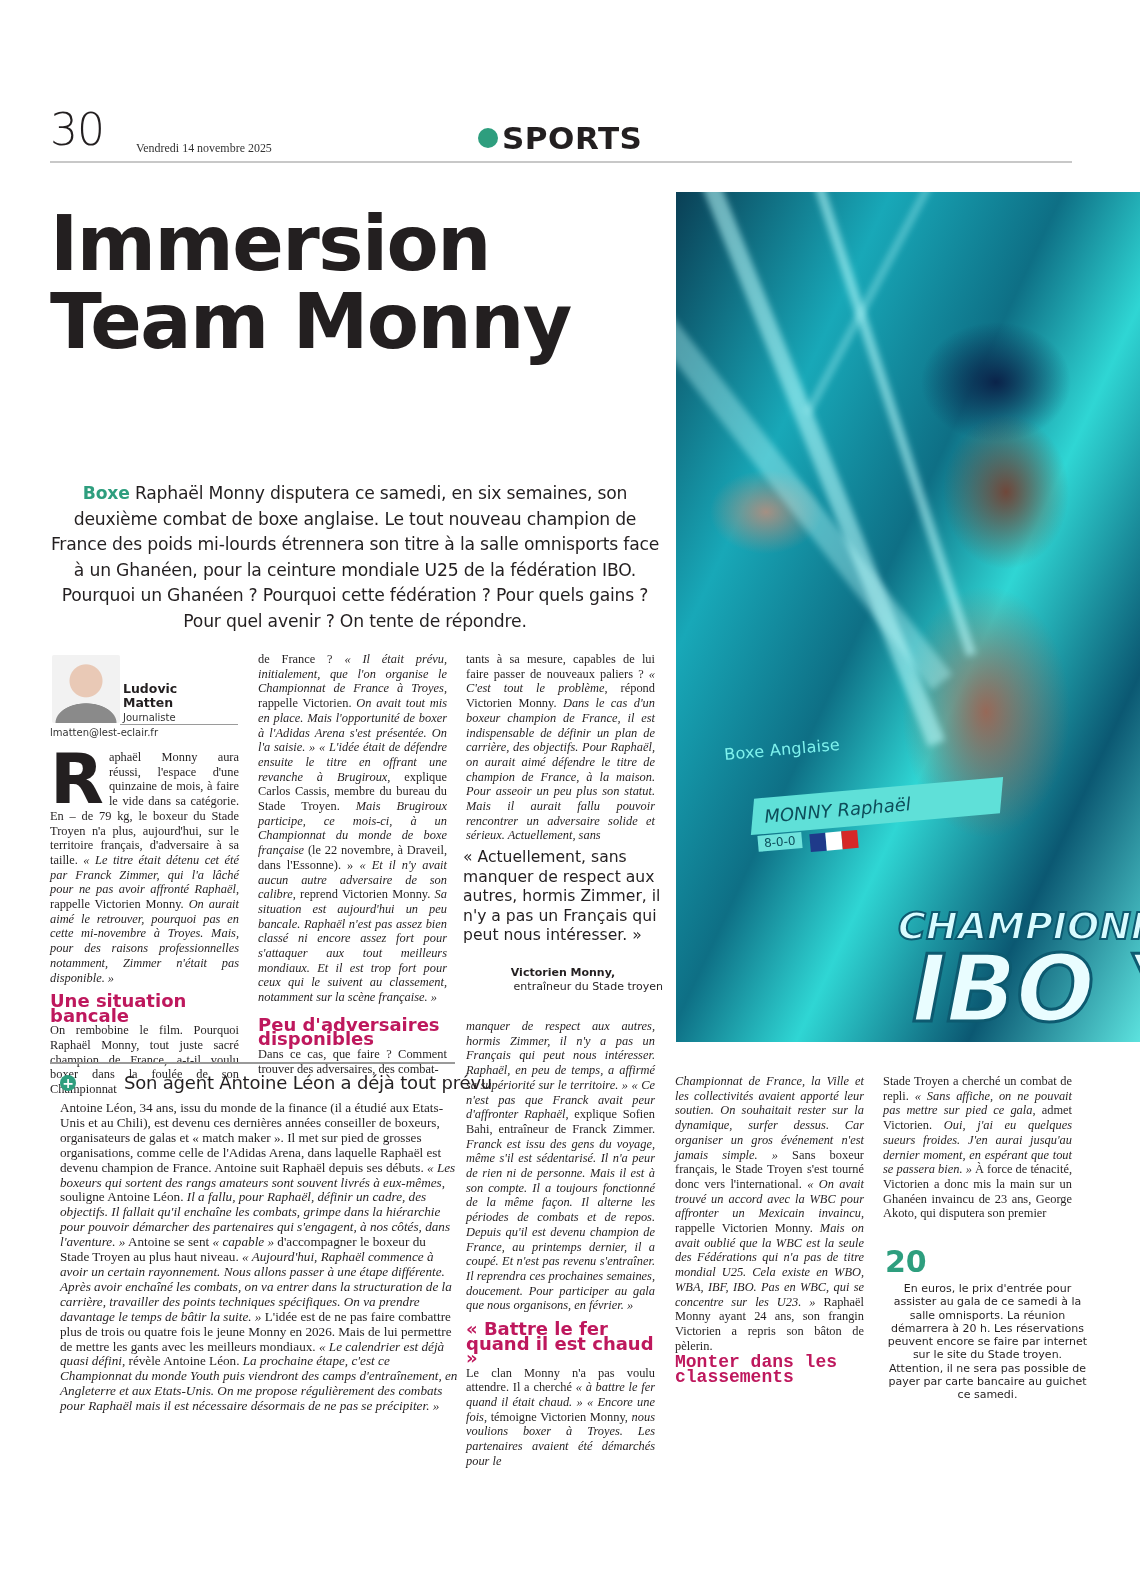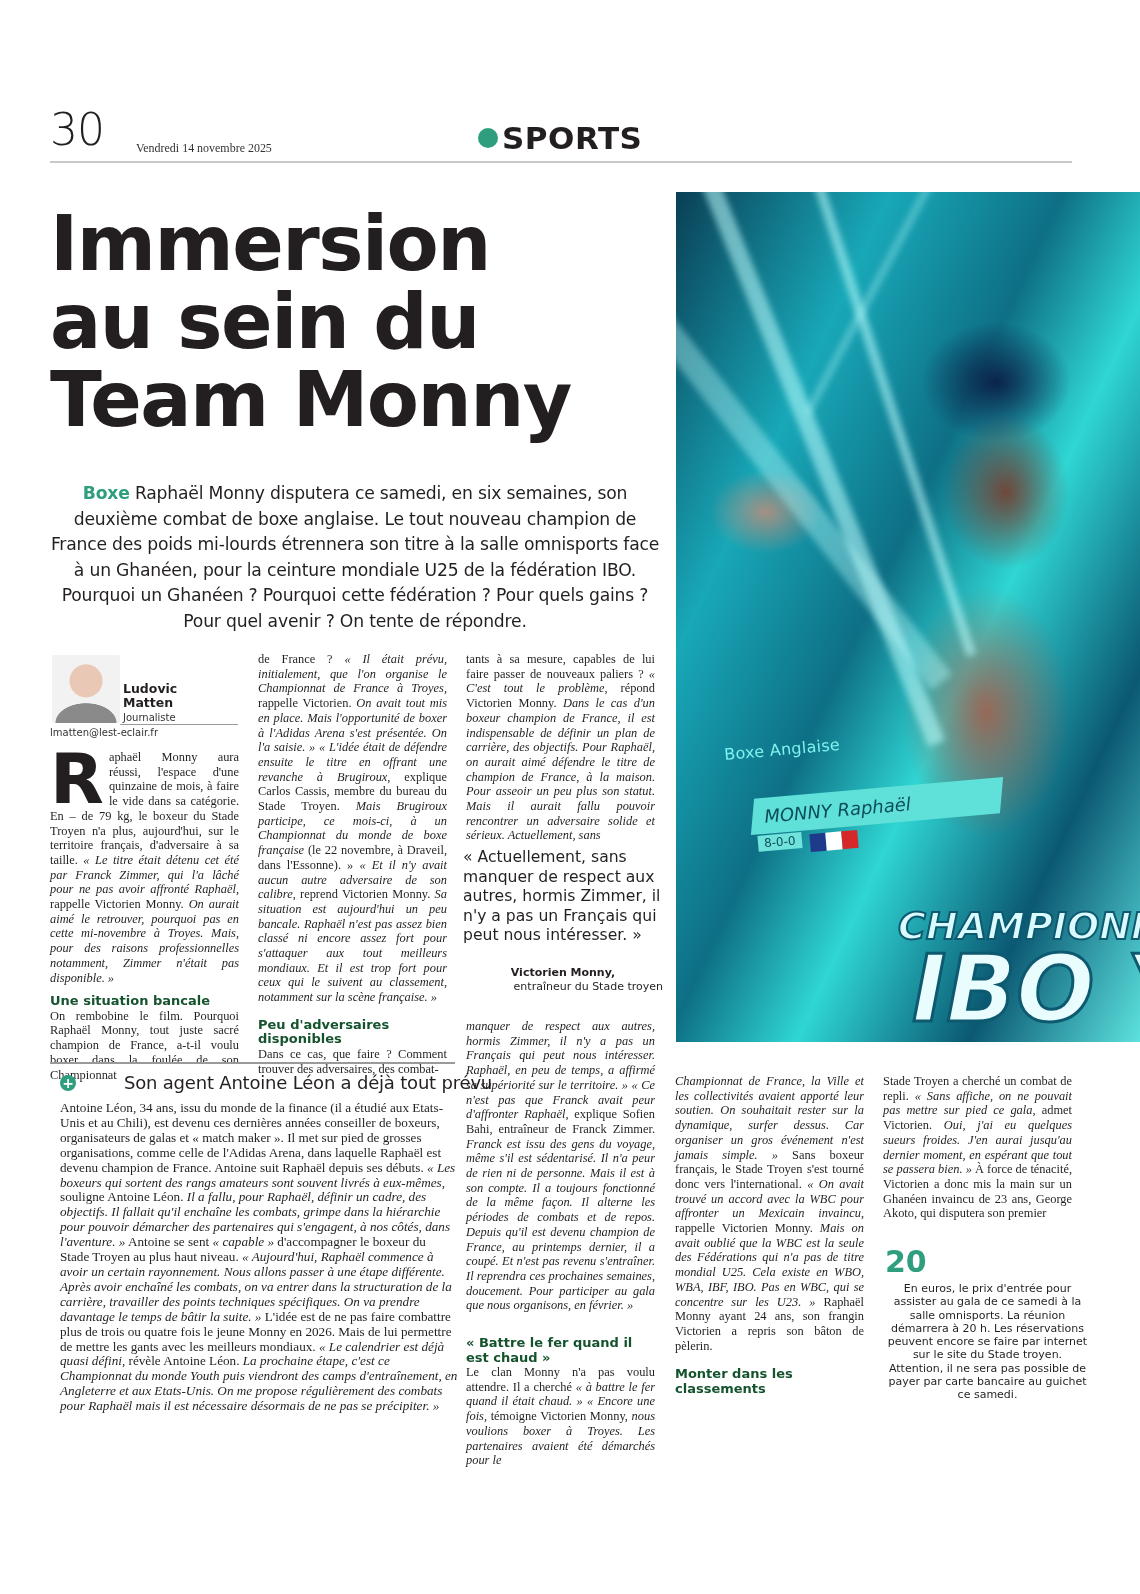--- a/index.html
+++ b/index.html
@@ -37,21 +37,21 @@
   .photo .name-text { font-family: "DejaVu Sans", sans-serif; font-style: italic; font-size: 18px; color: #0d4d5a; transform: skewX(10deg); }
   .photo .record { position: absolute; left: 82px; top: 642px; padding: 1px 6px; background: #6fe3dc; font-family: "DejaVu Sans", sans-serif; font-size: 12px; color: #0d4d5a; transform: rotate(-5deg); }
   .photo .flag { position: absolute; left: 134px; top: 640px; width: 48px; height: 18px; display: flex; transform: rotate(-5deg); }
   .photo .flag span { flex: 1; }
   .photo .champ { position: absolute; left: 222px; top: 712px; font-family: "DejaVu Sans", sans-serif; font-weight: 900; font-style: italic; font-size: 38px; color: #d9fbff; -webkit-text-stroke: 2px #0d5a70; white-space: nowrap; }
   .photo .ibo { position: absolute; left: 236px; top: 752px; font-family: "DejaVu Sans", sans-serif; font-weight: 900; font-style: italic; font-size: 92px; line-height: 92px; color: #e9fdff; -webkit-text-stroke: 3px #0d5a70; white-space: nowrap; }
 
   
   .col { font-family: "Liberation Serif", serif; font-size: 12.4px; line-height: 14.7px; color: #231f20; text-align: justify; hyphens: auto; }
   .col i { font-style: italic; }
-  .subhead { font-family: "DejaVu Sans", sans-serif; font-weight: 800; font-size: 13px; line-height: 14.5px; color: #14532d; text-align: left; }
+  .subhead { font-family: "DejaVu Sans", sans-serif; font-weight: 800; font-size: 18px; line-height: 14.5px; color: #be185d; text-align: left; }
 
   
   .author-photo { left: 52px; top: 655px; width: 68px; height: 68px; border-radius: 2px;
     background: radial-gradient(circle at 50% 38%, #e9c9b6 0 16px, rgba(0,0,0,0) 17px),
                 radial-gradient(ellipse 34px 22px at 50% 100%, #8a8a8a 0 30px, rgba(0,0,0,0) 31px),
                 #f2f2f2; }
   .author-name { left: 123px; top: 682px; font-family: "DejaVu Sans", sans-serif; font-weight: 700; font-size: 12.5px; line-height: 13.5px; color: #231f20; }
   .author-role { left: 123px; top: 712px; font-family: "DejaVu Sans", sans-serif; font-size: 10px; color: #333; }
   .author-rule { left: 120px; top: 724px; width: 118px; height: 1px; background: #9a9a9a; }
   .author-email { left: 50px; top: 727px; font-family: "DejaVu Sans", sans-serif; font-size: 10px; color: #333; }
@@ -80,21 +80,20 @@
 <div class="abs page-num">30</div>
 <div class="abs date">Vendredi 14 novembre 2025</div>
 <div class="abs section">
   <span class="section-dot"></span>
   <span class="section-label">SPORTS</span>
 </div>
 <div class="abs header-rule"></div>
 
 <h1 class="abs headline">
   <div>Immersion</div>
-  <div>au sein du</div>
   <div>Team Monny</div>
 </h1>
 
 <p class="abs chapo"><span class="kicker">Boxe</span><span> Raphaël Monny disputera ce samedi, en six semaines, son deuxième combat de boxe anglaise. Le tout nouveau champion de France des poids mi-lourds étrennera son titre à la salle omnisports face à un Ghanéen, pour la ceinture mondiale U25 de la fédération IBO. Pourquoi un Ghanéen ? Pourquoi cette fédération ? Pour quels gains ? Pour quel avenir  ? On tente de répondre.</span></p>
 
 <div class="abs photo">
   <div class="beam" style="left:20px;top:-20px;width:18px;height:620px;transform:rotate(-22deg);"></div>
   <div class="beam" style="left:130px;top:-30px;width:10px;height:520px;transform:rotate(-18deg);"></div>
   <div class="beam" style="left:-40px;top:120px;width:26px;height:480px;transform:rotate(-38deg);opacity:.7"></div>
   <div class="beam" style="left:250px;top:-10px;width:8px;height:260px;transform:rotate(28deg);opacity:.6"></div>
@@ -136,27 +135,27 @@
 <div class="abs col" style="left:466px;top:652px;width:189px;">
   <span>tants à sa mesure, capables de lui faire passer de nouveaux paliers ? </span><i>« C'est tout le problème</i><span>, répond Victorien Monny. </span><i>Dans le cas d'un boxeur champion de France, il est indispensable de définir un plan de carrière, des objectifs. Pour Raphaël, on aurait aimé défendre le titre de champion de France, à la maison. Pour asseoir un peu plus son statut. Mais il aurait fallu pouvoir rencontrer un adversaire solide et sérieux. Actuellement, sans</i>
 </div>
 
 <div class="abs pullquote">« Actuellement, sans manquer de respect aux autres, hormis Zimmer, il n'y a pas un Français qui peut nous intéresser. »</div>
 <div class="abs pq-author">Victorien Monny,</div>
 <div class="abs pq-role">entraîneur du Stade troyen</div>
 
 <div class="abs col" style="left:466px;top:1019px;width:189px;">
   <i>manquer de respect aux autres, hormis Zimmer, il n'y a pas un Français qui peut nous intéresser. Raphaël, en peu de temps, a affirmé sa supériorité sur le territoire. » « Ce n'est pas que Franck avait peur d'affronter Raphaël</i><span>, explique Sofien Bahi, entraîneur de Franck Zimmer. </span><i>Franck est issu des gens du voyage, même s'il est sédentarisé. Il n'a peur de rien ni de personne. Mais il est à son compte. Il a toujours fonctionné de la même façon. Il alterne les périodes de combats et de repos. Depuis qu'il est devenu champion de France, au printemps dernier, il a coupé. Et n'est pas revenu s'entraîner. Il reprendra ces prochaines semaines, doucement. Pour participer au gala que nous organisons, en février. »</i>
-  <div class="subhead" style="margin-top:23px;">« Battre le fer quand il est chaud »</div>
+  <div class="subhead" style="margin-top:9px;">« Battre le fer quand il est chaud »</div>
   <span>Le clan Monny n'a pas voulu attendre. Il a cherché </span><i>« à battre le fer quand il était chaud. » « Encore une fois</i><span>, témoigne Victorien Monny, </span><i>nous voulions boxer à Troyes. Les partenaires avaient été démarchés pour le</i>
 </div>
 
 <div class="abs col" style="left:675px;top:1074px;width:189px;">
   <i>Championnat de France, la Ville et les collectivités avaient apporté leur soutien. On souhaitait rester sur la dynamique, surfer dessus. Car organiser un gros événement n'est jamais simple. »</i><span> Sans boxeur français, le Stade Troyen s'est tourné donc vers l'international. </span><i>« On avait trouvé un accord avec la WBC pour affronter un Mexicain invaincu</i><span>, rappelle Victorien Monny. </span><i>Mais on avait oublié que la WBC est la seule des Fédérations qui n'a pas de titre mondial U25. Cela existe en WBO, WBA, IBF, IBO. Pas en WBC, qui se concentre sur les U23. »</i><span> Raphaël Monny ayant 24 ans, son frangin Victorien a repris son bâton de pèlerin.</span>
-  <div class="subhead" style="margin-top:14px;">Monter dans les classements</div>
+  <div class="subhead" style="margin-top:2px;font-family:Liberation Mono, monospace;">Monter dans les classements</div>
 </div>
 
 <div class="abs col" style="left:883px;top:1074px;width:189px;">
   <span>Stade Troyen a cherché un combat de repli. </span><i>« Sans affiche, on ne pouvait pas mettre sur pied ce gala</i><span>, admet Victorien. </span><i>Oui, j'ai eu quelques sueurs froides. J'en aurai jusqu'au dernier moment, en espérant que tout se passera bien. »</i><span> À force de ténacité, Victorien a donc mis la main sur un Ghanéen invaincu de 23 ans, George Akoto, qui disputera son premier</span>
 </div>
 
 <div class="abs stat-num">20</div>
 <div class="abs stat-text">En euros, le prix d'entrée pour assister au gala de ce samedi à la salle omnisports. La réunion démarrera à 20 h. Les réservations peuvent encore se faire par internet sur le site du Stade troyen. Attention, il ne sera pas possible de payer par carte bancaire au guichet ce samedi.</div>
 
 <div class="abs box-rule"></div>

